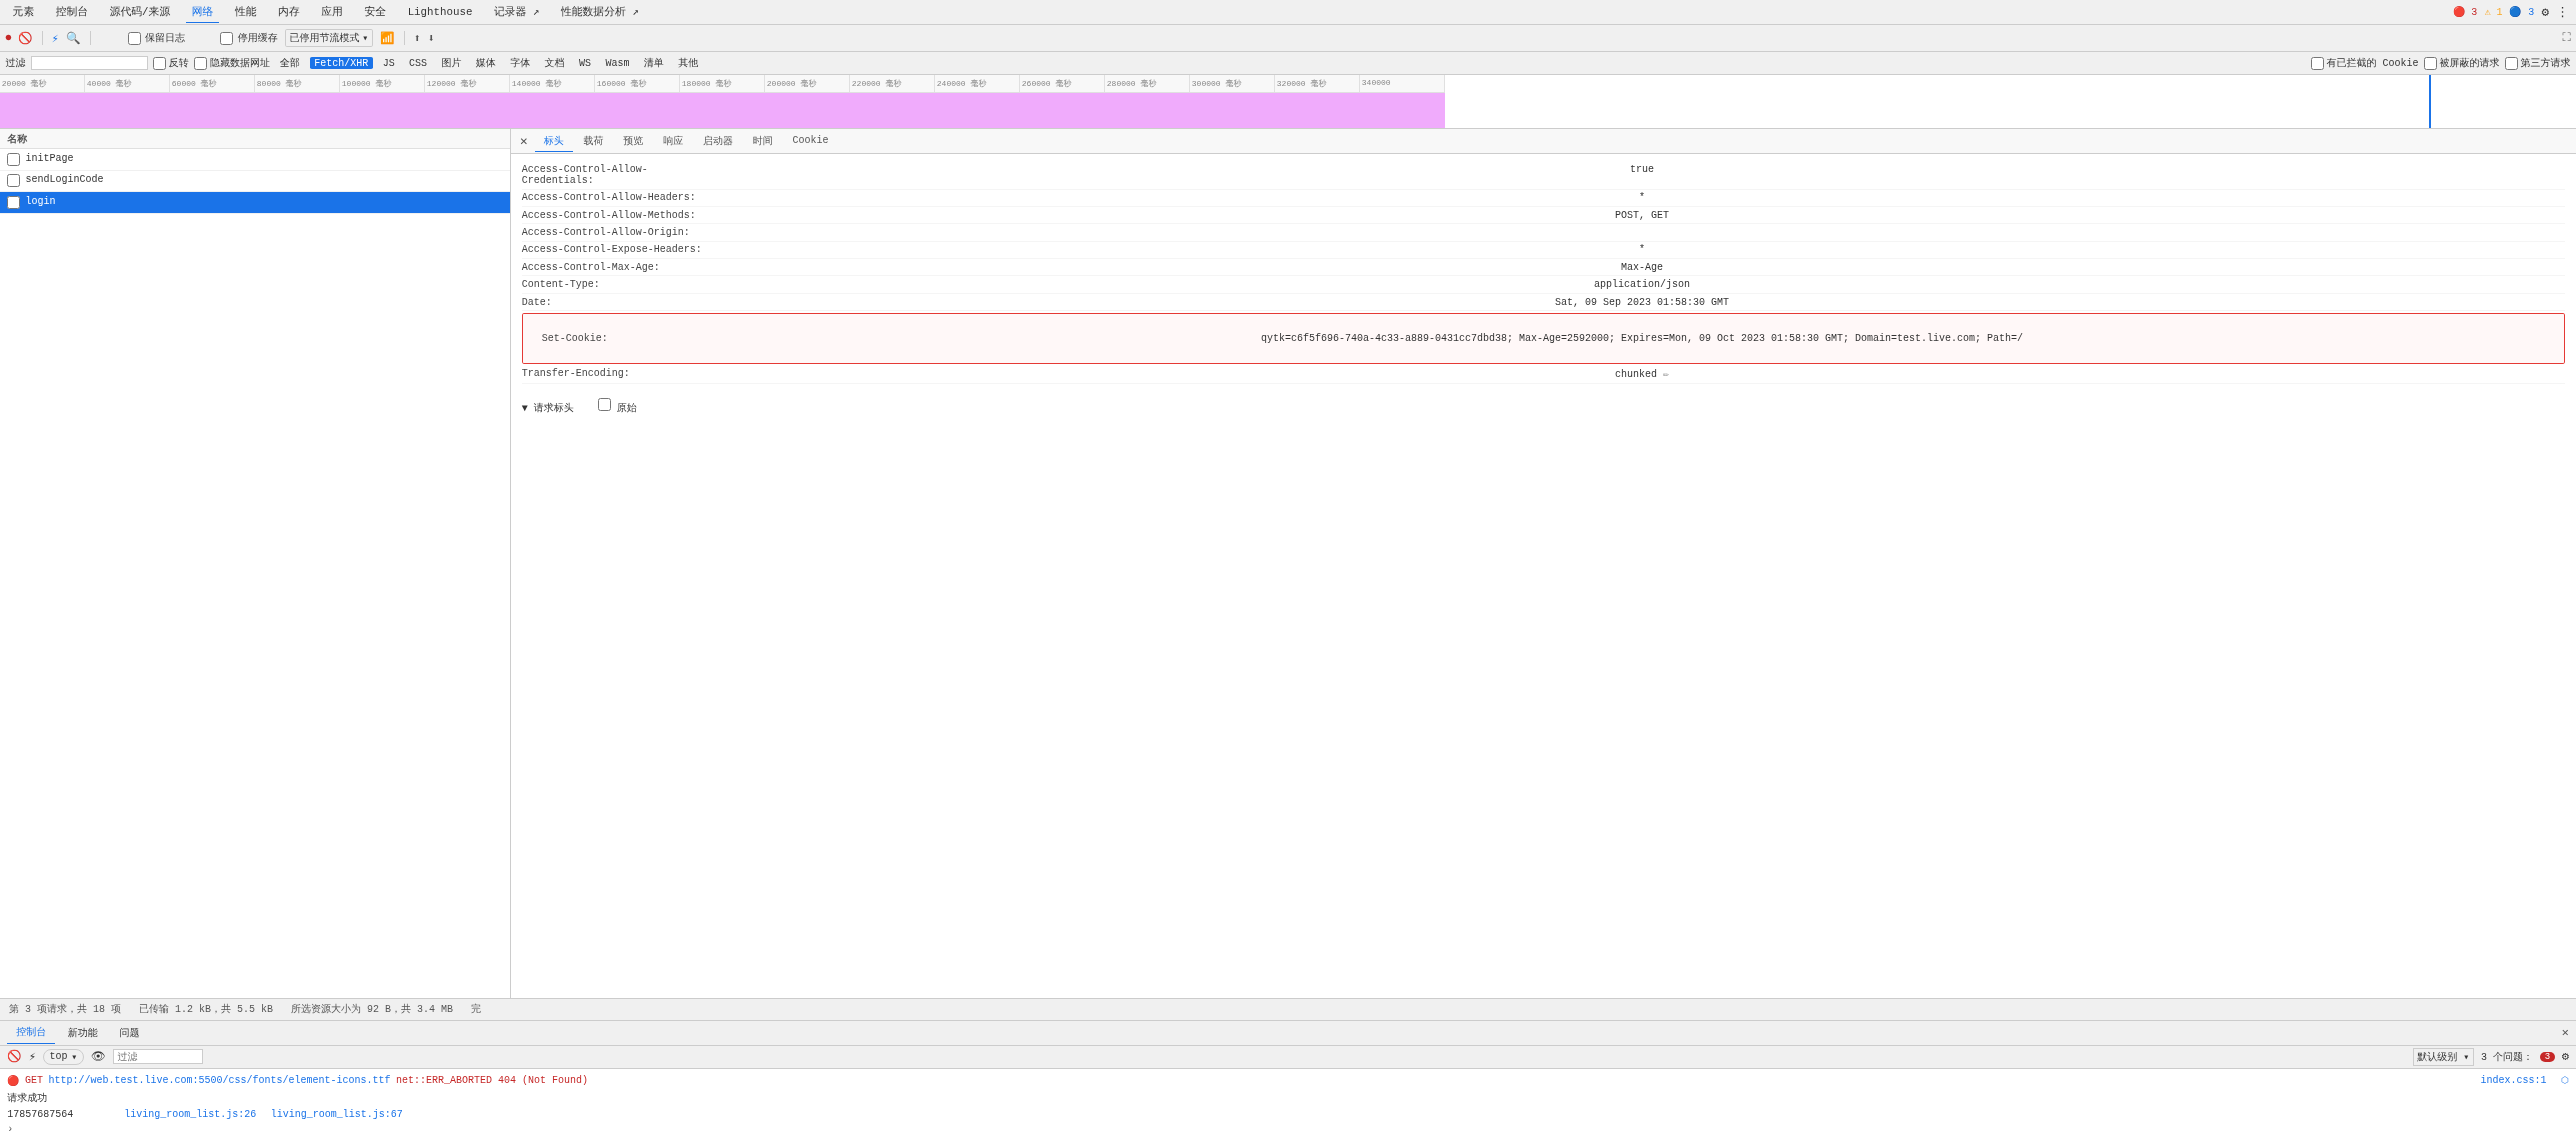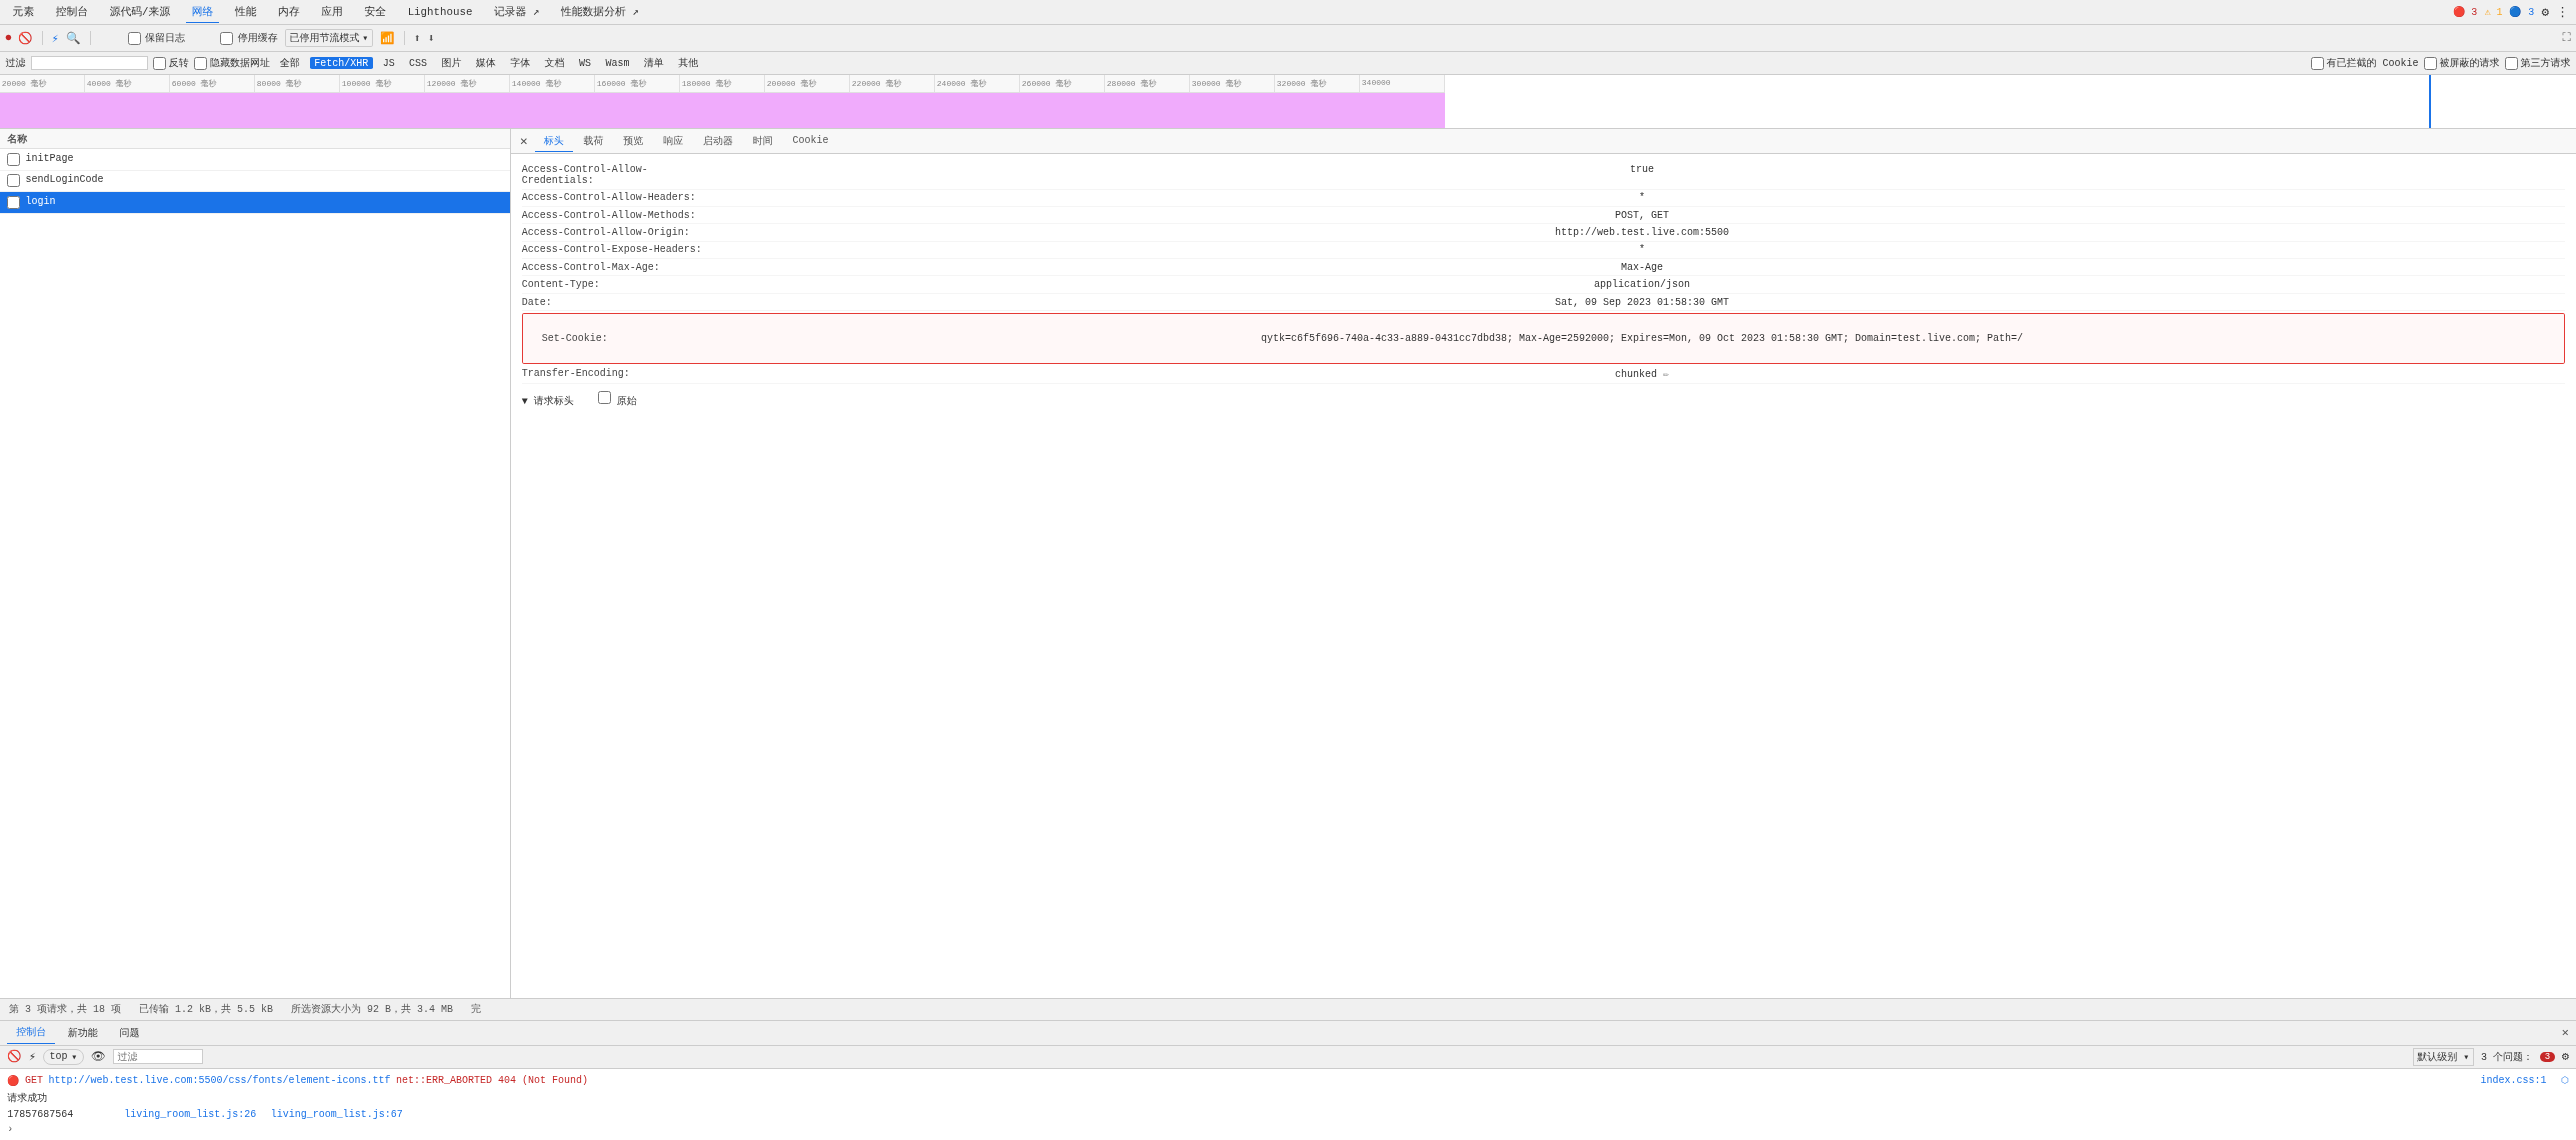--- a/index.html
+++ b/index.html
@@ -247,21 +247,20 @@
         <div class="header-row">
           <span class="header-name">Access-Control-Allow-Headers:</span>
           <span class="header-value">*</span>
         </div>
         <div class="header-row">
           <span class="header-name">Access-Control-Allow-Methods:</span>
           <span class="header-value">POST, GET</span>
         </div>
         <div class="header-row">
           <span class="header-name">Access-Control-Allow-Origin:</span>
-          <span class="header-value">http://web.test.live.com:5500</span>
         </div>
         <div class="header-row">
           <span class="header-name">Access-Control-Expose-Headers:</span>
           <span class="header-value">*</span>
         </div>
         <div class="header-row">
           <span class="header-name">Access-Control-Max-Age:</span>
           <span class="header-value">Max-Age</span>
         </div>
         <div class="header-row">
@@ -274,21 +273,21 @@
         </div>
         <div class="header-row highlighted">
           <span class="header-name">Set-Cookie:</span>
           <span class="header-value">qytk=c6f5f696-740a-4c33-a889-0431cc7dbd38; Max-Age=2592000; Expires=Mon, 09 Oct 2023 01:58:30 GMT; Domain=test.live.com; Path=/</span>
         </div>
         <div class="header-row">
           <span class="header-name">Transfer-Encoding:</span>
           <span class="header-value">chunked <span class="edit-icon">✏</span></span>
         </div>
 
-        <div style="margin-top:7px;">
+        <div style="margin-top:14px;">
           <span style="font-size:10px; color:#333; cursor:pointer;">▼ 请求标头</span>
           <label style="margin-left:18px; font-size:10px; cursor:pointer;">
             <input type="checkbox" style="">
             <span>原始</span>
           </label>
         </div>
       </div>
     </div>
   </div>
 

